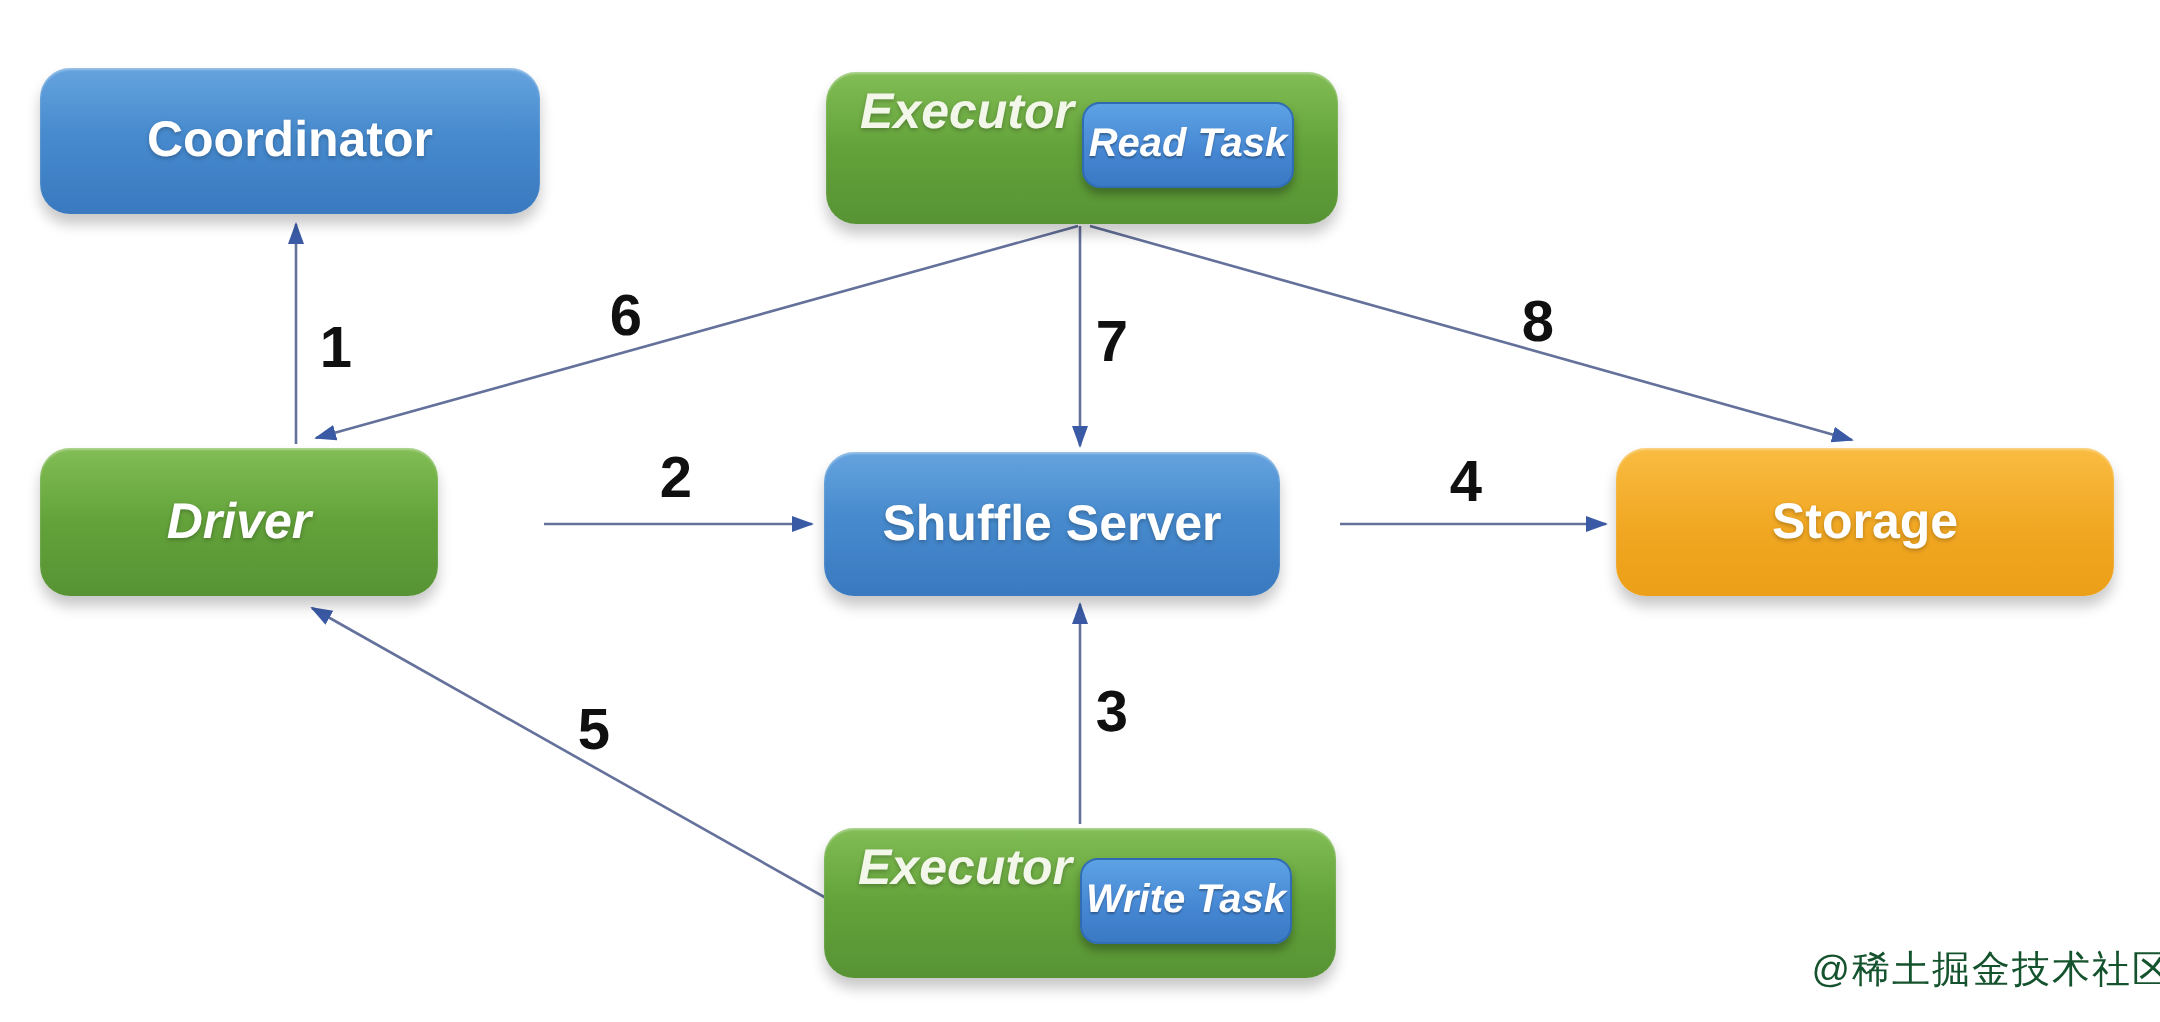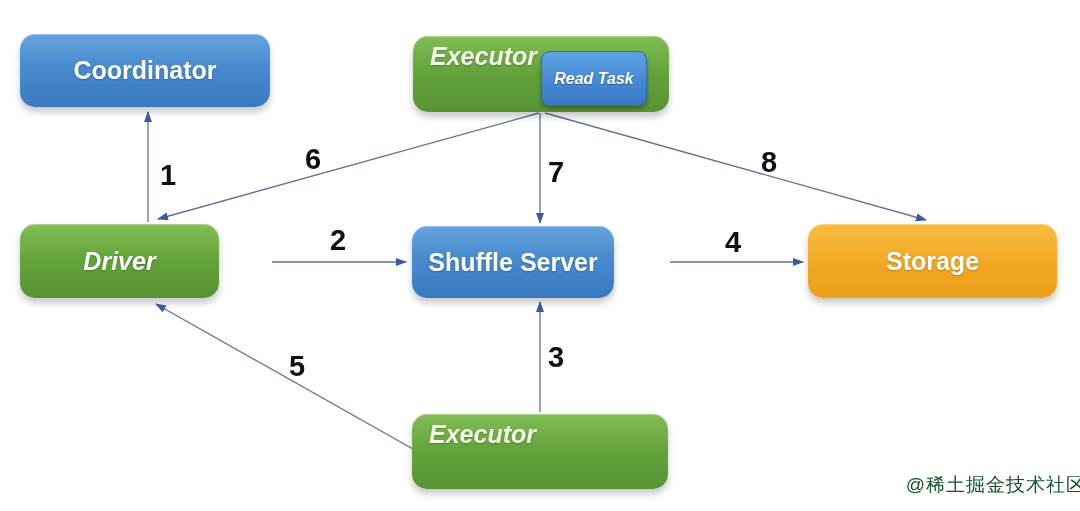--- a/index.html
+++ b/index.html
@@ -42,29 +42,29 @@
     font-size: 25px;
     color: #f2f7ea;
     text-shadow: 0 1px 2px rgba(0,0,0,0.25);
     white-space: nowrap;
   }
   .badge {
     position: absolute;
     right: 22px;
     top: 15px;
     width: 106px;
-    height: 55px;
+    height: 43px;
     border-radius: 9px;
     background: linear-gradient(180deg, #5da2e4 0%, #4586d2 60%, #3a79c4 100%);
     border: 1px solid rgba(46,104,176,0.9);
     box-sizing: border-box;
     display: flex;
     align-items: center;
     justify-content: center;
-    font-size: 16px;
+    font-size: 20px;
     font-weight: bold;
     color: #fff;
     text-shadow: 0 1px 1px rgba(0,0,0,0.3);
     box-shadow: 0 3px 4px rgba(0,0,0,0.3);
     white-space: nowrap;
   }
   .edge-num {
     position: absolute;
     transform: translate(-50%, -50%);
     font-size: 29px;
@@ -109,30 +109,31 @@
 
   <div class="node node-green executor" style="left:413px; top:36px; width:256px; height:76px;">
     <span class="exec-label">Executor</span>
     <span class="badge">Read Task</span>
   </div>
 
   <div class="node node-green" style="left:20px; top:224px; width:199px; height:74px;">
     <span class="node-label">Driver</span>
   </div>
 
-  <div class="node node-blue" style="left:412px; top:226px; width:202px; height:72px;">
+  <div class="node node-blue" style="left:412px; top:226px; width:228px; height:72px;">
     <span class="node-label">Shuffle Server</span>
   </div>
 
   <div class="node node-orange" style="left:808px; top:224px; width:249px; height:74px;">
     <span class="node-label">Storage</span>
   </div>
 
   <div class="node node-green executor" style="left:412px; top:414px; width:256px; height:75px;">
     <span class="exec-label">Executor</span>
+    <span class="badge">Write Task</span>
   </div>
 
   <div class="edge-num" style="left:168px; top:175px;">1</div>
   <div class="edge-num" style="left:338px; top:240px;">2</div>
   <div class="edge-num" style="left:556px; top:357px;">3</div>
   <div class="edge-num" style="left:733px; top:242px;">4</div>
   <div class="edge-num" style="left:297px; top:366px;">5</div>
   <div class="edge-num" style="left:313px; top:159px;">6</div>
   <div class="edge-num" style="left:556px; top:172px;">7</div>
   <div class="edge-num" style="left:769px; top:162px;">8</div>

